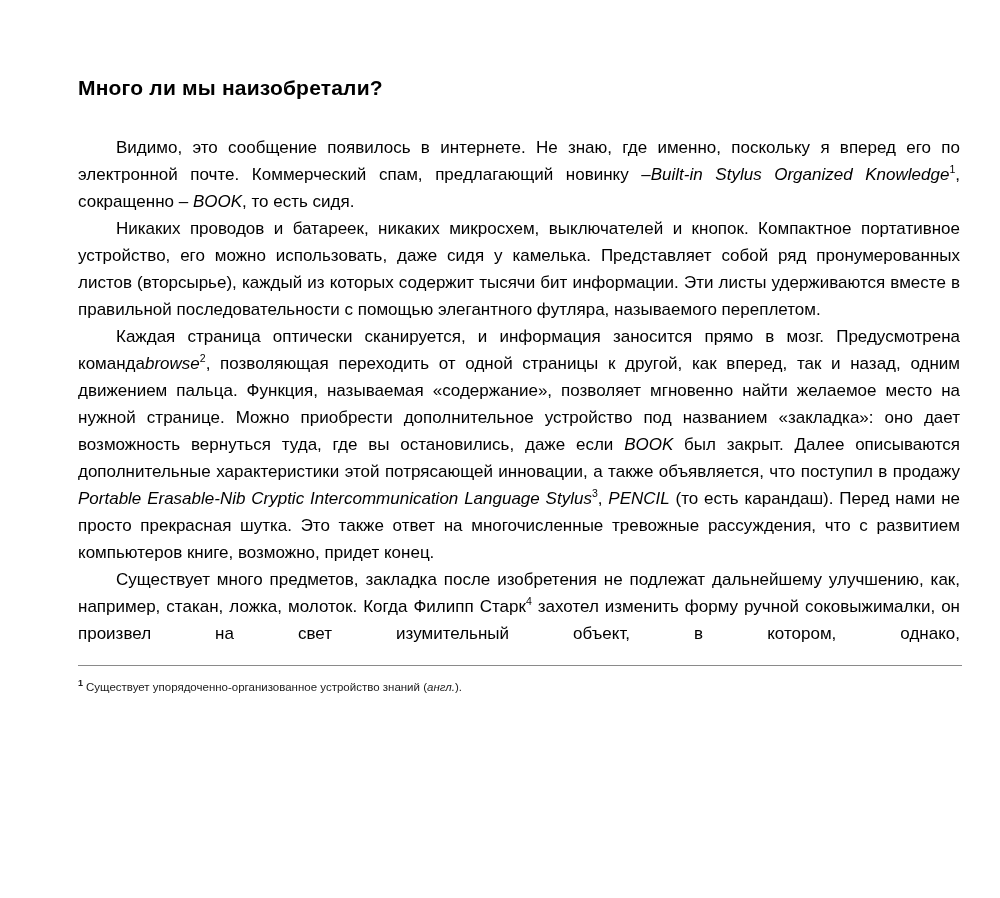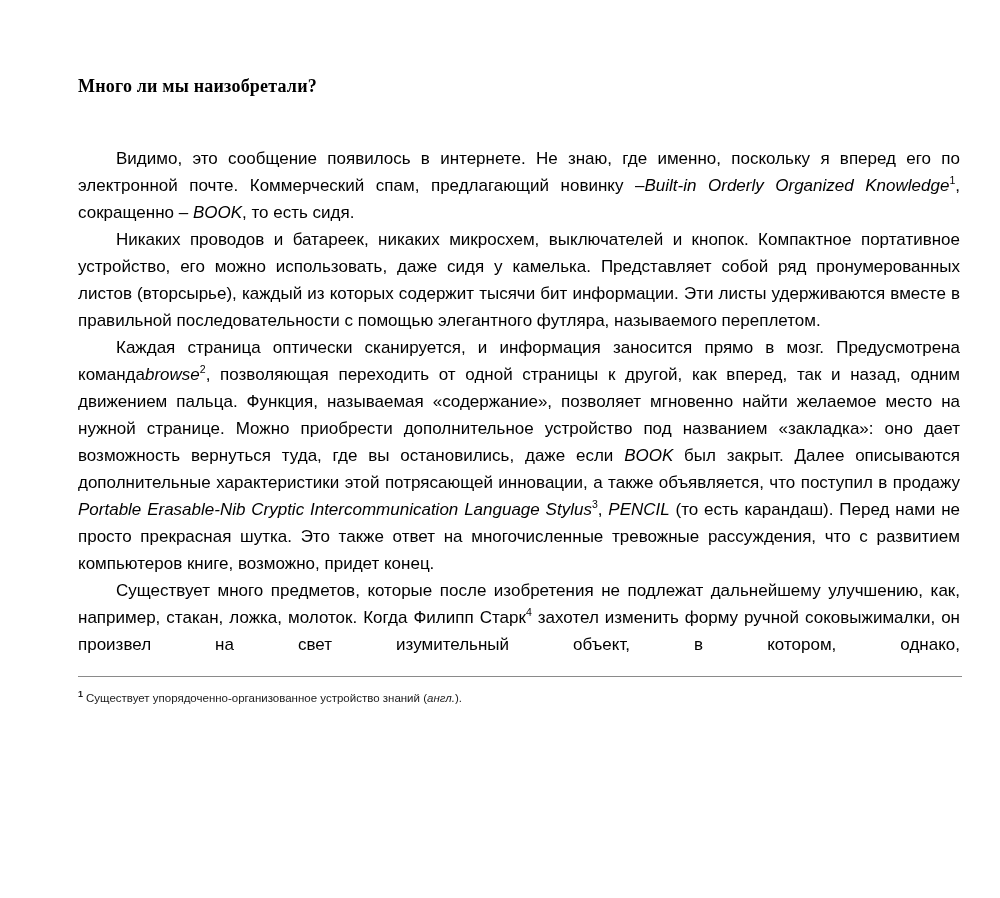--- a/index.html
+++ b/index.html
@@ -12,25 +12,24 @@
     width: 1000px;
     height: 898px;
     background: #ffffff;
     color: #000000;
     font-family: "Liberation Sans", "DejaVu Sans", sans-serif;
     box-sizing: border-box;
     padding: 76px 40px 0 78px;
     overflow: hidden;
   }
   .title {
-    margin: 0 0 48px 0;
-    font-size: 18px;
+    margin: 0 0 34px 0;
+    font-size: 21px;
     font-weight: bold;
     letter-spacing: 0.2px;
-    font-family: Liberation Serif, serif;
   }
   .body-text p {
     margin: 0;
     font-size: 17px;
     line-height: 27px;
     text-align: justify;
     text-indent: 38px;
     hyphens: auto;
     -webkit-hyphens: auto;
   }
@@ -65,24 +64,24 @@
   }
 </style>
 </head>
 <body>
 
 <div class="page">
 
   <h1 class="title">Много ли мы наизобретали?</h1>
 
   <div class="body-text">
-    <p><span>Видимо, это сообщение появилось в интернете. Не знаю, где именно, поскольку я вперед его по электронной почте. Коммерческий спам, предлагающий новинку –</span><span class="it">Built-in Orderly Organized Knowledge</span><sup>1</sup><span>, сокращенно – </span><span class="it">BOOK</span><span>, то есть сидя.</span></p>
+    <p><span>Видимо, это сообщение появилось в интернете. Не знаю, где именно, поскольку я вперед его по электронной почте. Коммерческий спам, предлагающий новинку –</span><span class="it">Built-in Stylus Organized Knowledge</span><sup>1</sup><span>, сокращенно – </span><span class="it">BOOK</span><span>, то есть сидя.</span></p>
     <p><span>Никаких проводов и батареек, никаких микросхем, выключателей и кнопок. Компактное портативное устройство, его можно использовать, даже сидя у камелька. Представляет собой ряд пронумерованных листов (вторсырье), каждый из которых содержит тысячи бит информации. Эти листы удерживаются вместе в правильной последовательности с помощью элегантного футляра, называемого переплетом.</span></p>
     <p><span>Каждая страница оптически сканируется, и информация заносится прямо в мозг. Предусмотрена команда</span><span class="it">browse</span><sup>2</sup><span>, позволяющая переходить от одной страницы к другой, как вперед, так и назад, одним движением пальца. Функция, называемая «содержание», позволяет мгновенно найти желаемое место на нужной странице. Можно приобрести дополнительное устройство под названием «закладка»: оно дает возможность вернуться туда, где вы остановились, даже если </span><span class="it">BOOK</span><span> был закрыт. Далее описываются дополнительные характеристики этой потрясающей инновации, а также объявляется, что поступил в продажу </span><span class="it">Portable Erasable-Nib Cryptic Intercommunication Language Stylus</span><sup>3</sup><span>, </span><span class="it">PENCIL</span><span> (то есть карандаш). Перед нами не просто прекрасная шутка. Это также ответ на многочисленные тревожные рассуждения, что с развитием компьютеров книге, возможно, придет конец.</span></p>
-    <p class="cont"><span>Существует много предметов, которые после изобретения не подлежат дальнейшему улучшению, как, например, стакан, ложка, молоток. Когда Филипп Старк</span><sup>4</sup><span> захотел изменить форму ручной соковыжималки, он произвел на свет изумительный объект, в котором, однако,</span></p>
+    <p class="cont"><span>Существует много предметов, закладка после изобретения не подлежат дальнейшему улучшению, как, например, стакан, ложка, молоток. Когда Филипп Старк</span><sup>4</sup><span> захотел изменить форму ручной соковыжималки, он произвел на свет изумительный объект, в котором, однако,</span></p>
   </div>
 
   <hr class="footnote-rule">
 
   <div class="footnotes">
     <p><sup>1</sup><span><span>Существует упорядоченно-организованное устройство знаний (</span><span class="it">англ.</span><span>).</span></span></p>
   </div>
 
 </div>
 

